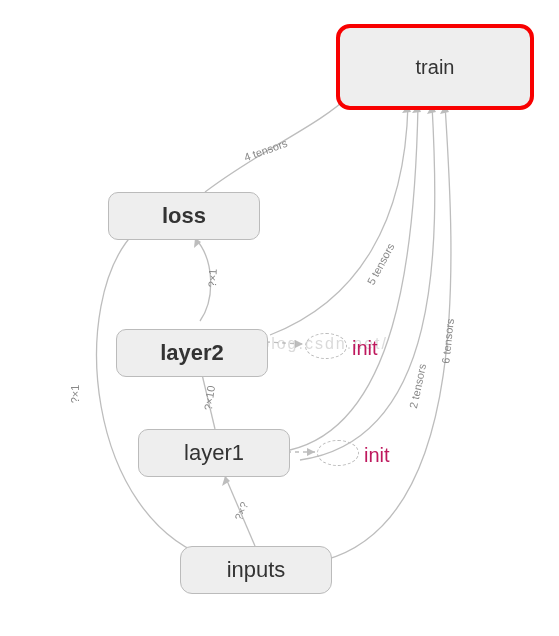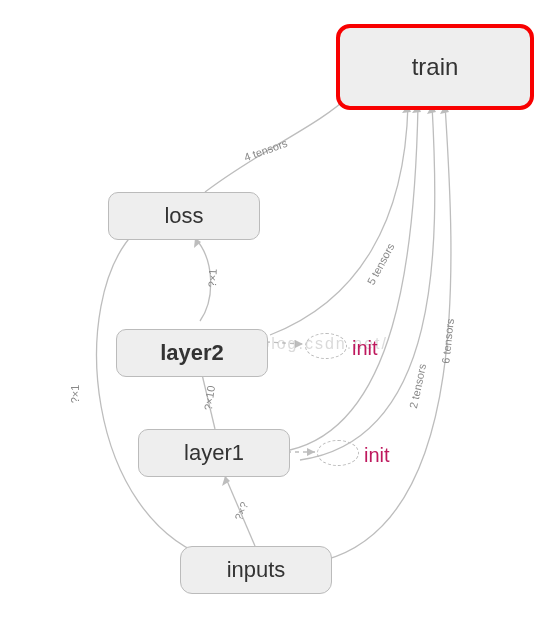--- a/index.html
+++ b/index.html
@@ -18,21 +18,21 @@
     border-radius: 10px;
     display: flex;
     align-items: center;
     justify-content: center;
     color: #333;
     font-size: 22px;
   }
   .node.main {
     border: 4px solid #f80000;
     border-radius: 14px;
-    font-size: 24px;
+    font-size: 20px;
   }
   .init-node {
     position: absolute;
     width: 40px;
     height: 24px;
     border: 1.5px dashed #bbbbbb;
     border-radius: 50%;
   }
   .init-label {
     position: absolute;
@@ -108,21 +108,21 @@
   <path class="edge dashed" d="M 287 452  L 315 452"></path>
   <path class="arrowhead" d="M315 452 l -8 -4 l 0 8 z"></path>
 </svg>
 
 <div class="watermark" style="left:230px; top:335px;">p://blog.csdn.net/</div>
 
 <div class="node main" style="left:336px; top:24px; width:190px; height:78px;">
   <span>train</span>
 </div>
 
-<div class="node" style="left:108px; top:192px; width:150px; height:46px;">
+<div class="node" style="left:108px; top:192px; width:150px; height:46px;font-weight:bold;">
   <span>loss</span>
 </div>
 
 <div class="node" style="left:116px; top:329px; width:150px; height:46px;font-weight:bold;">
   <span>layer2</span>
 </div>
 
 <div class="node" style="left:138px; top:429px; width:150px; height:46px;align-items:center;">
   <span>layer1</span>
 </div>

